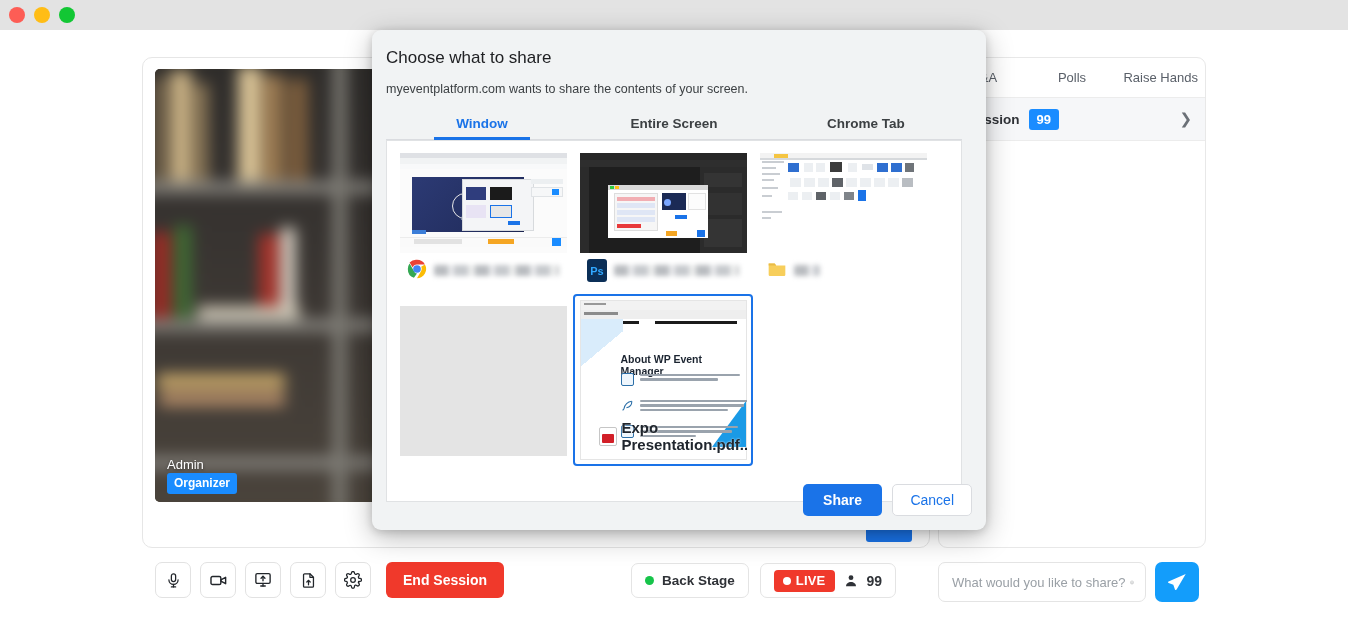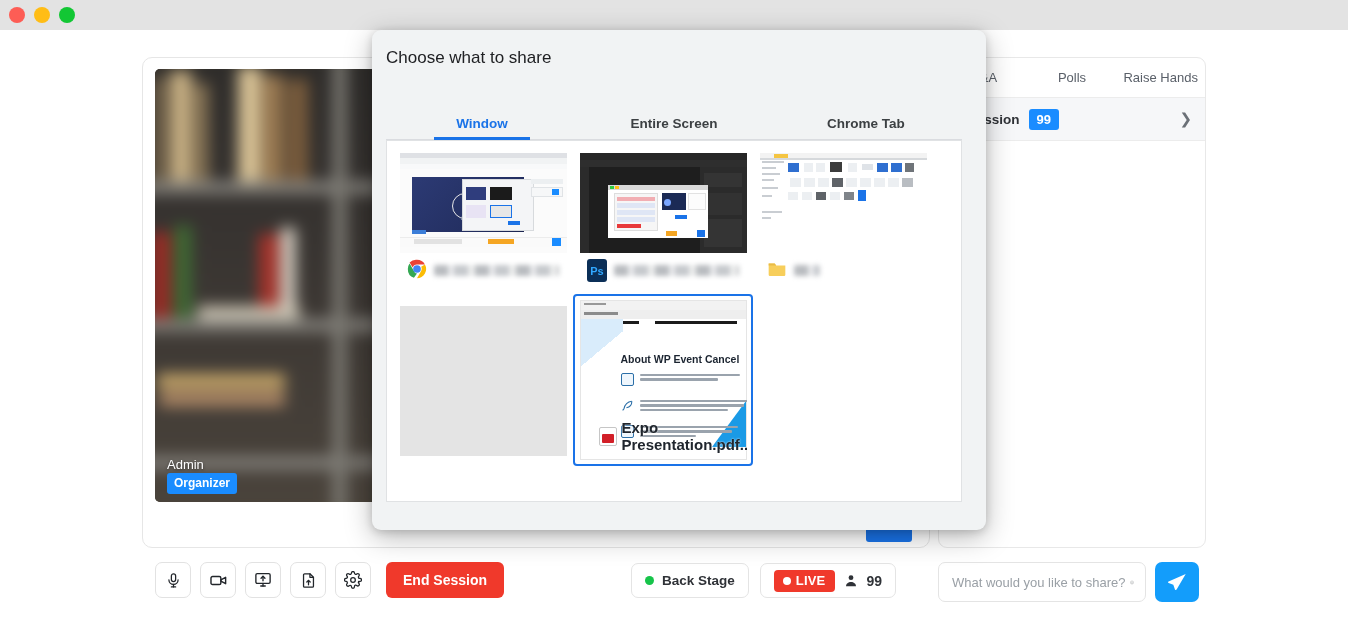--- a/index.html
+++ b/index.html
@@ -398,20 +398,21 @@
     </div>
     <button class="send-btn">
       <svg width="22" height="22" viewBox="0 0 24 24" fill="#ffffff">
         <path d="M21.5 3.2L2.8 11.4c-.8.35-.75 1.5.07 1.78l5.1 1.74 1.8 5.2c.28.82 1.4.9 1.8.14L21.5 3.2z"></path>
       </svg>
     </button>
   </div>
 
   <div class="dialog">
     <div class="dlg-title">Choose what to share</div>
+    <div class="dlg-sub">myeventplatform.com wants to share the contents of your screen.</div>
 
     <div class="dlg-tabs">
       <div class="dlg-tab active">Window</div>
       <div class="dlg-tab">Entire Screen</div>
       <div class="dlg-tab">Chrome Tab</div>
     </div>
 
     <div class="dlg-list">
       <div class="grid">
 
@@ -559,21 +560,21 @@
             <div class="thumb tall">
               <div class="pdf-slide">
                 <div class="pdf-toolbar"></div>
                 <div class="pdf-toolbar2"></div>
                 <div style="position:absolute;left:3px;top:2px;width:22px;height:2px;background:#999"></div>
                 <div style="position:absolute;left:3px;top:11px;width:34px;height:3px;background:#8b8b8b"></div>
                 <div style="position:absolute;left:0;top:20px;width:58px;height:3px;background:#1b1b1b"></div>
                 <div style="position:absolute;left:74px;top:20px;width:82px;height:3px;background:#1b1b1b"></div>
                 <div class="pdf-ribbon-l"></div>
                 <div class="pdf-ribbon-r"></div>
-                <div class="pdf-head">About WP Event Cancel</div>
+                <div class="pdf-head">About WP Event Manager</div>
 
                 <div class="pdf-row" style="top:72px">
                   <span class="pdf-ico"></span>
                   <span class="pdf-lines">
                     <span class="pdf-line" style="width:100px"></span>
                     <span class="pdf-line" style="width:78px"></span>
                   </span>
                 </div>
                 <div class="pdf-row" style="top:98px">
                   <span class="pdf-ico" style="border:none;background:none;">
@@ -602,15 +603,19 @@
                   <span>Expo Presentation.pdf...</span>
                 </div>
               </div>
             </div>
           </div>
         </div>
 
       </div>
     </div>
 
+    <div class="dlg-footer">
+      <button class="btn-share">Share</button>
+      <button class="btn-cancel">Cancel</button>
+    </div>
   </div>
 
 </div>
 
 </body></html>

